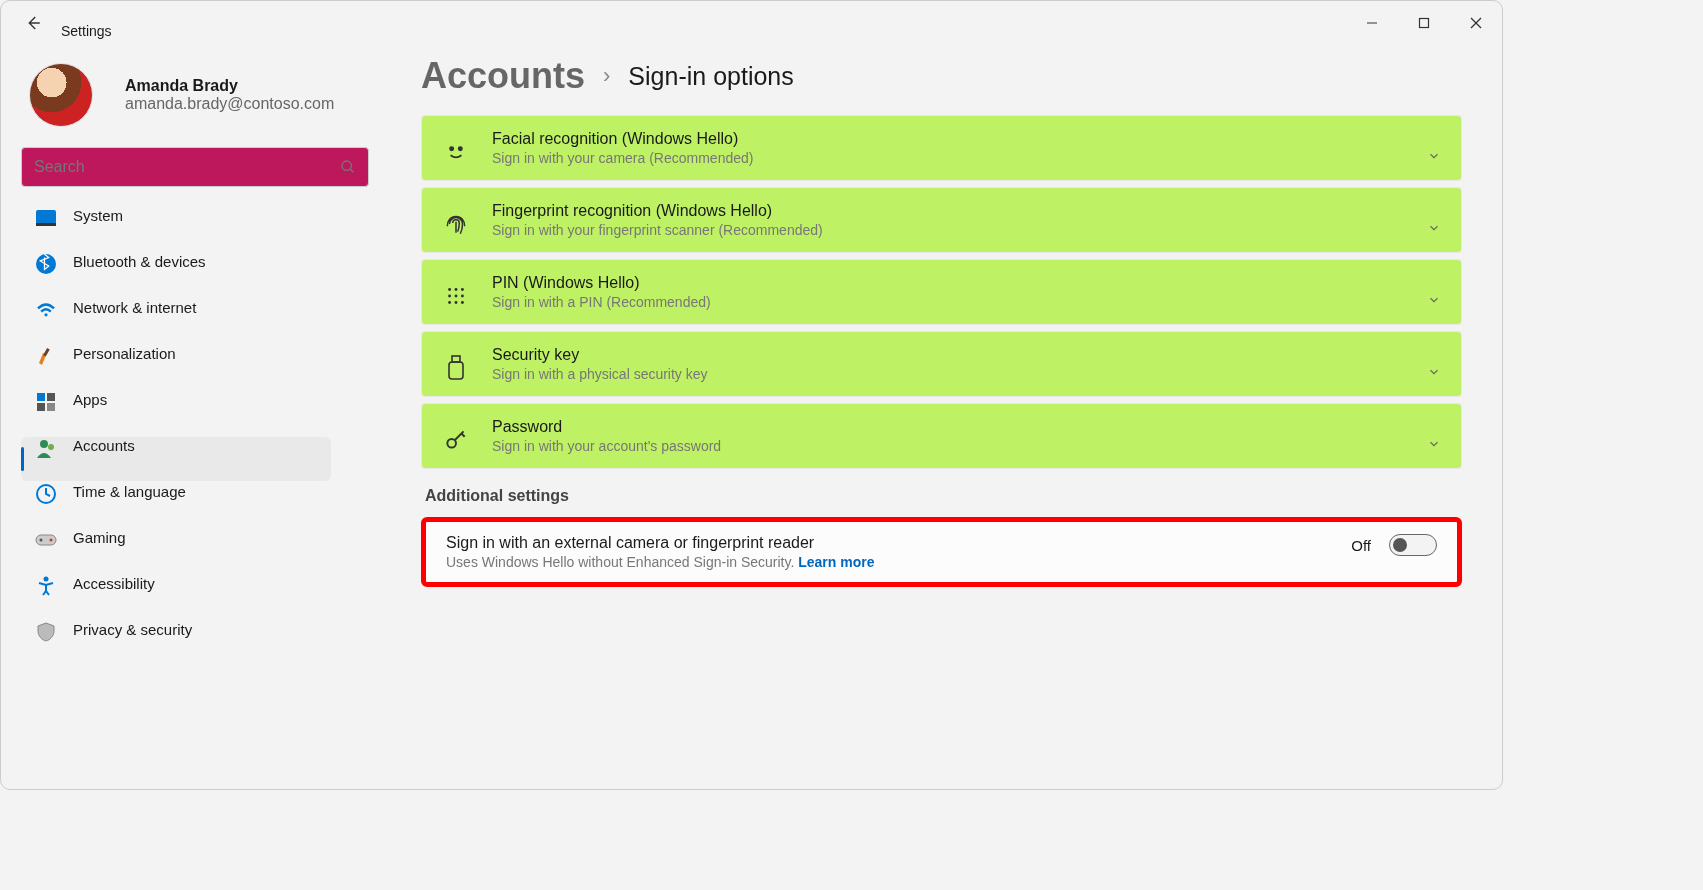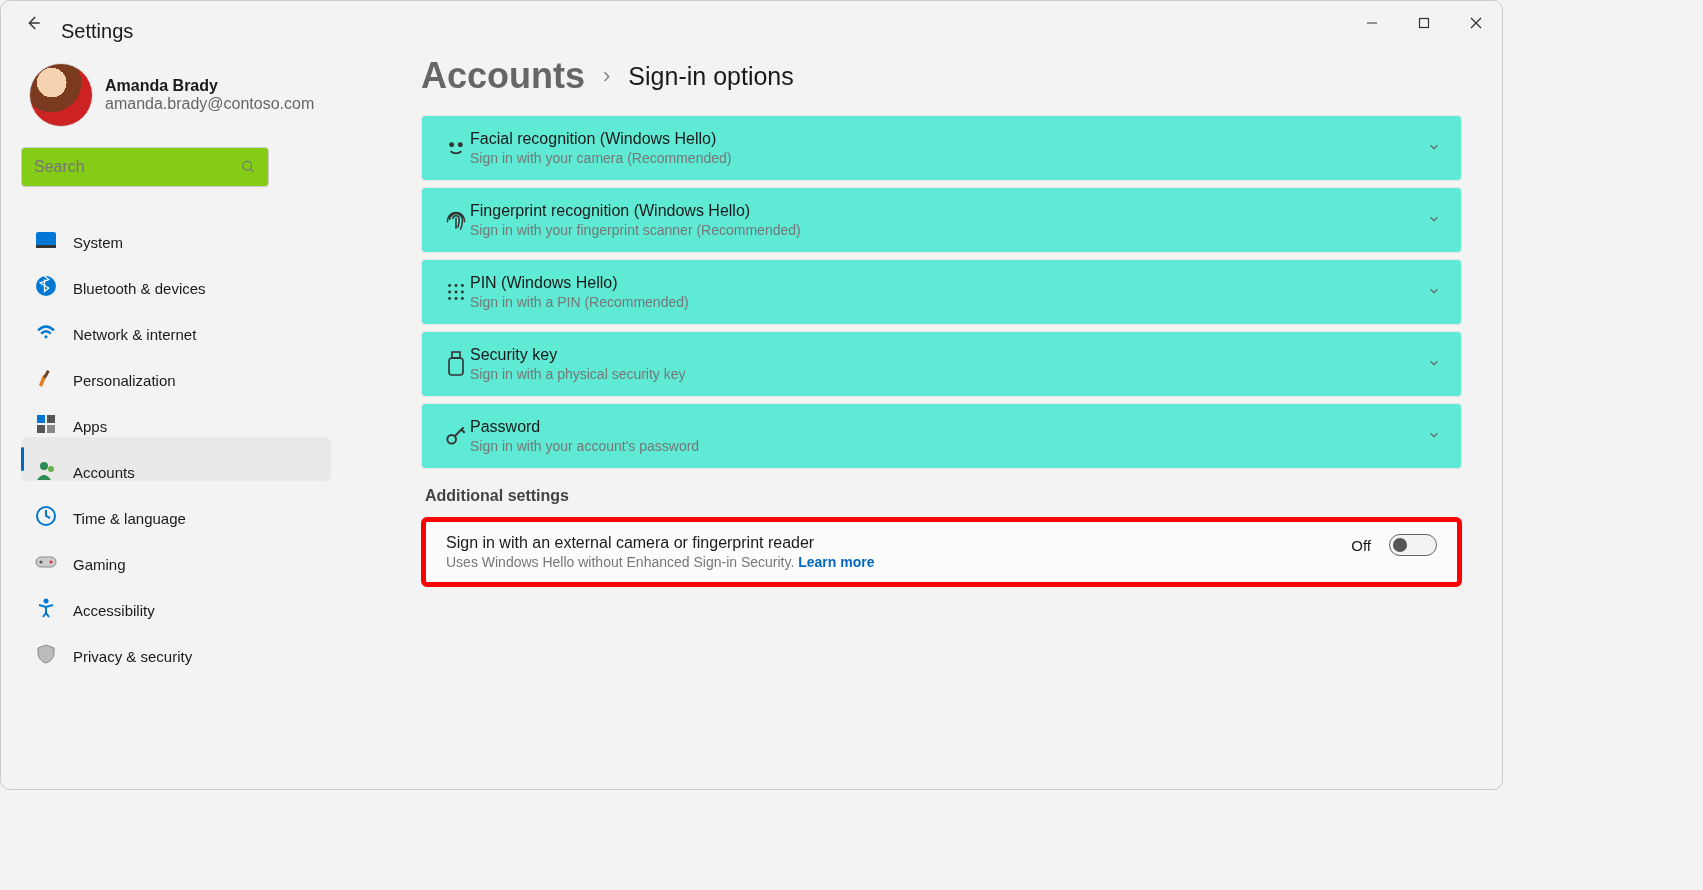--- a/index.html
+++ b/index.html
@@ -19,67 +19,67 @@
     display: flex;
     align-items: center;
     height: 44px;
     padding-left: 20px;
   }
   .back-btn {
     background: none; border: none; cursor: pointer;
     width: 24px; height: 24px; display:flex; align-items:center; justify-content:center;
     margin-right: 16px;
   }
-  .app-title { font-size: 20px; margin-top: 16px; }
+  .app-title { font-size: 14px; margin-top: 16px; }
   .win-controls { margin-left: auto; display: flex; }
   .win-btn {
     width: 52px; height: 44px; background:none; border:none;
     display:flex; align-items:center; justify-content:center; cursor:pointer;
     font-size: 14px;
   }
   .layout { display: flex; height: calc(100% - 44px); }
   .sidebar { width: 340px; padding: 10px 0 10px 20px; }
-  .profile { display:flex; align-items:center; gap:12px; margin: 8px 0 20px 8px;}
+  .profile { display:flex; align-items:center; gap:32px; margin: 8px 0 20px 8px;}
   .avatar {
     width: 64px; height: 64px; border-radius: 50%;
     background: radial-gradient(circle at 35% 30%, #f5d2b0 0 25%, #7a3a20 25% 50%, #c22 50% 100%);
     border: 1px solid #ddd;
   }
   .profile-name { font-size: 16px; font-weight:600; }
   .profile-email { font-size: 16px; color:#666; }
   .search {
     display:flex; align-items:center;
-    background:#84cc16; border:1px solid #ccc; border-radius:4px;
-    height: 40px; padding:0 12px; width: 248px; margin-bottom: 20px;
+    background:#be185d; border:1px solid #ccc; border-radius:4px;
+    height: 40px; padding:0 12px; width: 348px; margin-bottom: 20px;
   }
   .search input {
     flex:1; border:none; outline:none; font-size:16px; background:transparent;
   }
   .nav { display:flex; flex-direction:column; gap:2px; }
   .nav-item {
-    display:flex; align-items:flex-end; gap:16px;
+    display:flex; align-items:flex-start; gap:16px;
     height: 44px; padding: 0 14px; border-radius:6px;
     cursor:pointer; font-size:15px; width: 310px;
     position:relative;
   }
   .nav-item.active { background:#e9e9e9; }
   .nav-item.active::before {
     content:""; position:absolute; left:0; top:10px; bottom:10px;
     width:3px; background:#0067c0; border-radius:2px;
   }
   .nav-icon { width:22px; height:22px; display:flex; align-items:center; justify-content:center; font-size:18px; }
   .main { flex:1; padding: 10px 40px 0 80px; overflow-y:auto; }
   .breadcrumb { display:flex; align-items:center; gap:18px; margin-bottom:18px; }
   .bc-parent { font-size:36px; font-weight:600; color:#666; }
   .bc-sep { font-size:22px; color:#888; }
   .bc-current { font-size:25px; font-weight:400; }
   .section-title { font-size:16px; font-weight:600; color:#444; margin: 18px 0 12px 4px;}
   .card {
-    background:#5eead4; border:1px solid #e8e8e8; border-radius:4px;
-    padding: 14px 20px; display:flex; align-items:center; 
+    background:#bef264; border:1px solid #e8e8e8; border-radius:4px;
+    padding: 14px 20px; display:flex; align-items:flex-end; gap:22px;
     margin-bottom: 6px; cursor:pointer;
   }
   .card-icon { width:28px; height:28px; display:flex; align-items:center; justify-content:center; color:#333; }
   .card-body { flex:1; }
   .card-title { font-size:16px; }
   .card-sub { font-size:14px; color:#777; margin-top:2px; }
   .chev { color:#666; }
   .highlight-box {
     border: 5px solid #ff0000; border-radius:6px;
     padding: 12px 20px; display:flex; align-items:flex-start; gap:22px;

